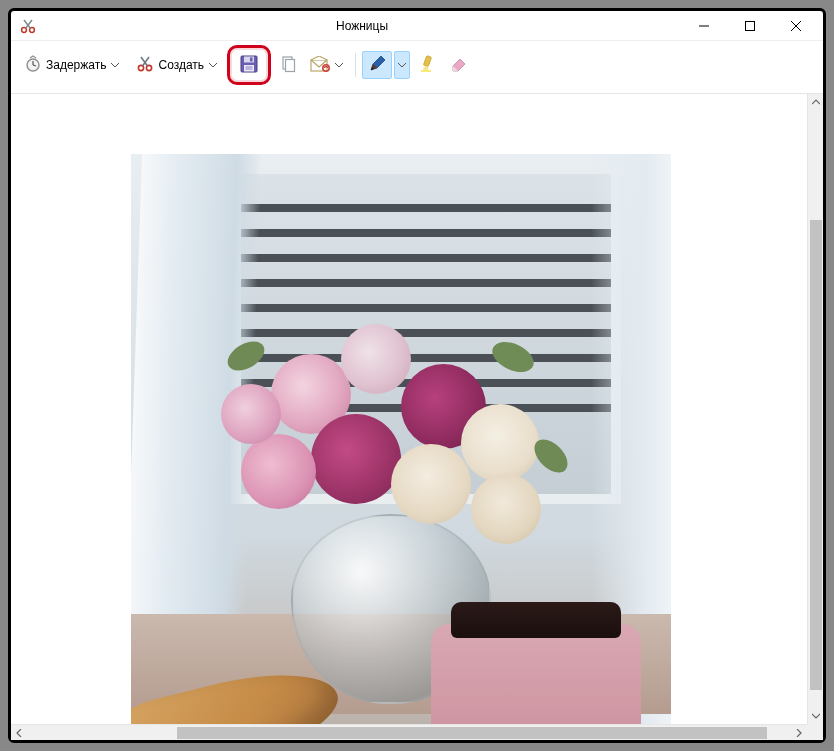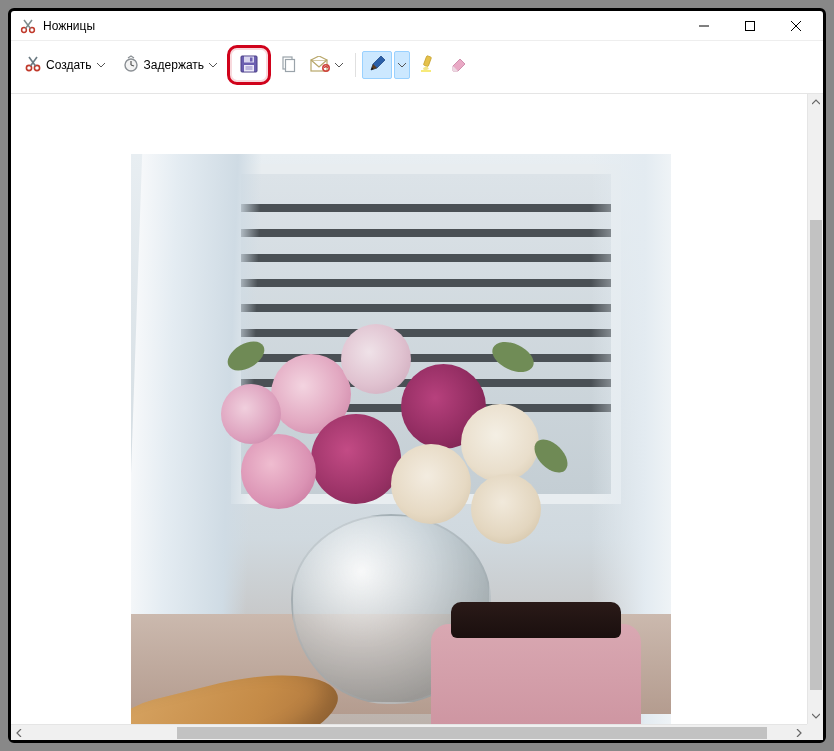--- a/index.html
+++ b/index.html
@@ -26,21 +26,21 @@
     position: relative;
   }
   .titlebar {
     height: 30px;
     display: flex;
     align-items: center;
     padding: 0 4px 0 8px;
     border-bottom: 1px solid #eee;
   }
   .titlebar .app-icon { width: 18px; height: 18px; margin-right: 6px; display:flex; align-items:center; justify-content:center;}
-  .titlebar .title { flex: 1; font-size: 12px; color: #000; }
+  .titlebar .title { flex: 1; font-size: 12px; color: #000; text-align: center; }
   .winbtns { display: flex; }
   .winbtn {
     width: 46px; height: 30px;
     display: flex; align-items: center; justify-content: center;
     color: #000;
   }
   .menubar {
     display: flex;
     gap: 2px;
     padding: 2px 6px;
@@ -201,44 +201,44 @@
       </div>
     </div>
   </div>
 
 
   <div class="toolbar">
 
     <div class="tbtn">
       <span>
         <svg width="18" height="18" viewBox="0 0 18 18">
+          <circle cx="9" cy="10" r="6" fill="#f3f3f3" stroke="#8a8f94" stroke-width="1.4"></circle>
+          <line x1="9" y1="10" x2="9" y2="6" stroke="#555" stroke-width="1.2"></line>
+          <line x1="9" y1="10" x2="12" y2="11" stroke="#555" stroke-width="1.2"></line>
+          <path d="M6 3 L9 1 L12 3" fill="none" stroke="#8a8f94" stroke-width="1.2"></path>
+        </svg>
+      </span>
+      <span>Задержать</span>
+      <span class="dd">
+        <svg width="8" height="8">
+            <path d="M0 2 L4 6 L8 2" fill="none" stroke="#555" stroke-width="1"></path>
+          </svg>
+      </span>
+    </div>
+
+    <div class="tbtn">
+      <span>
+        <svg width="18" height="18" viewBox="0 0 18 18">
           <circle cx="5" cy="13" r="2.6" fill="none" stroke="#c0392b" stroke-width="1.6"></circle>
           <circle cx="13" cy="13" r="2.6" fill="none" stroke="#c0392b" stroke-width="1.6"></circle>
           <line x1="6.5" y1="11" x2="13" y2="2" stroke="#6b7a82" stroke-width="1.6"></line>
           <line x1="11.5" y1="11" x2="5" y2="2" stroke="#6b7a82" stroke-width="1.6"></line>
         </svg>
       </span>
       <span>Создать</span>
-      <span class="dd">
-        <svg width="8" height="8">
-            <path d="M0 2 L4 6 L8 2" fill="none" stroke="#555" stroke-width="1"></path>
-          </svg>
-      </span>
-    </div>
-
-    <div class="tbtn">
-      <span>
-        <svg width="18" height="18" viewBox="0 0 18 18">
-          <circle cx="9" cy="10" r="6" fill="#f3f3f3" stroke="#8a8f94" stroke-width="1.4"></circle>
-          <line x1="9" y1="10" x2="9" y2="6" stroke="#555" stroke-width="1.2"></line>
-          <line x1="9" y1="10" x2="12" y2="11" stroke="#555" stroke-width="1.2"></line>
-          <path d="M6 3 L9 1 L12 3" fill="none" stroke="#8a8f94" stroke-width="1.2"></path>
-        </svg>
-      </span>
-      <span>Задержать</span>
       <span class="dd">
         <svg width="8" height="8">
             <path d="M0 2 L4 6 L8 2" fill="none" stroke="#555" stroke-width="1"></path>
           </svg>
       </span>
     </div>
 
     <span class="highlight-wrap">
       <div class="tbtn iconOnly" style="width:34px;height:30px;">
         <span>

